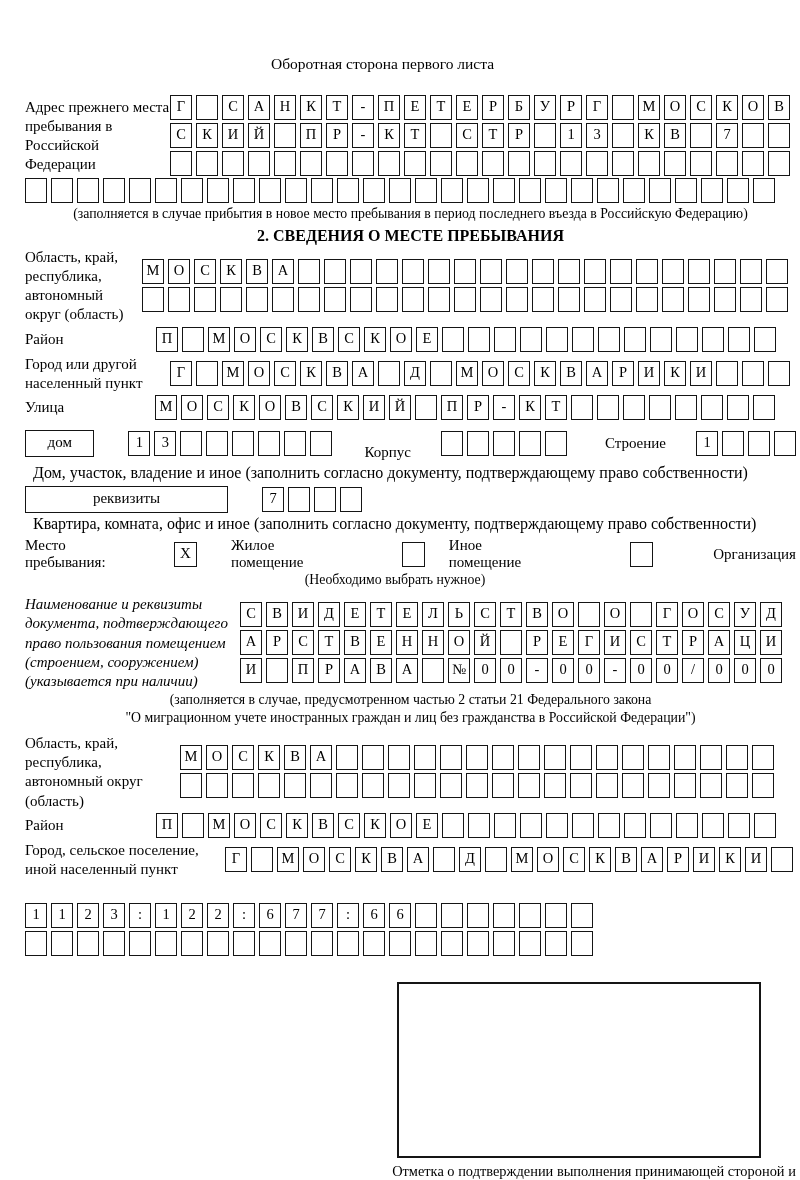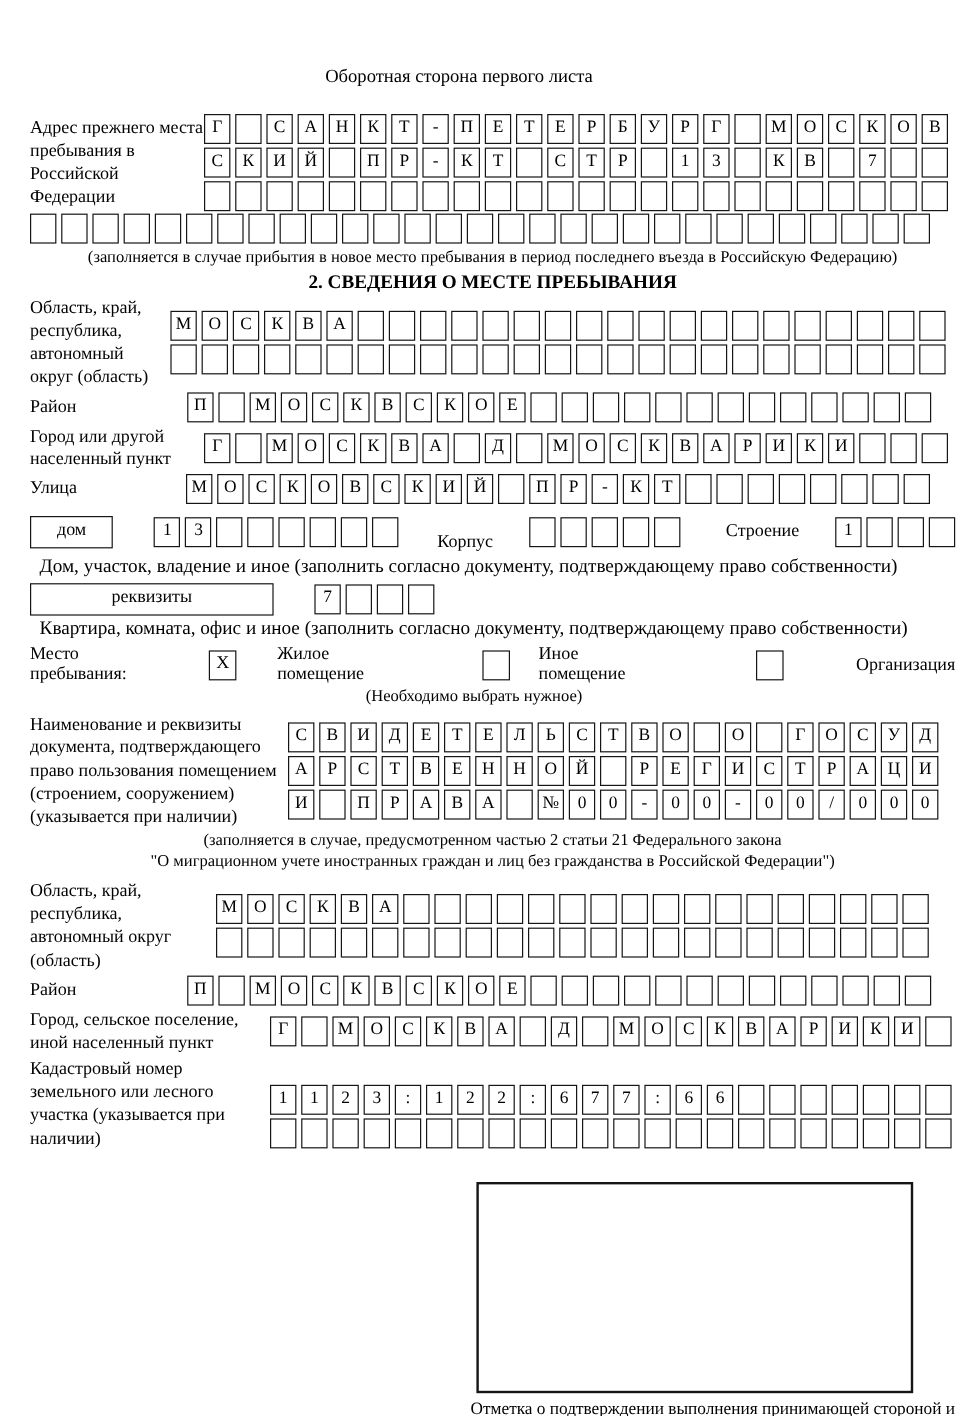--- a/index.html
+++ b/index.html
@@ -366,21 +366,21 @@
     <span class="chkbox" style="margin-left:9px;">X</span>
     <span style="margin-left:10px;">Жилое помещение</span>
     <span class="chkbox" style="margin-left:36px;"></span>
     <span style="">Иное помещение</span>
     <span class="chkbox" style="margin-left:56px;"></span>
     <span style="margin-left:36px;">Организация</span>
   </div>
   <div class="note-center" style="width:420px; margin-left:160px;">(Необходимо выбрать нужное)</div>
 
   <div class="grp" style="margin-top:5px;">
-    <div class="lbl" style="width:215px;">Наименование и реквизиты документа, подтверждающего право пользования помещением (строением, сооружением) (указывается при наличии)</div>
+    <div class="lbl" style="width:215px;font-style:italic;">Наименование и реквизиты документа, подтверждающего право пользования помещением (строением, сооружением) (указывается при наличии)</div>
     <div class="rows">
       <div class="cellrow">
           <span class="cell">С</span>
           <span class="cell">В</span>
           <span class="cell">И</span>
           <span class="cell">Д</span>
           <span class="cell">Е</span>
           <span class="cell">Т</span>
           <span class="cell">Е</span>
           <span class="cell">Л</span>
@@ -558,21 +558,20 @@
         <span class="cell">А</span>
         <span class="cell">Р</span>
         <span class="cell">И</span>
         <span class="cell">К</span>
         <span class="cell">И</span>
         <span class="cell"></span>
       </div>
   </div>
 
   <div class="grp" style="margin-top:2px;">
-    <div class="lbl" style="width:200px;">Кадастровый номер земельного или лесного участка (указывается при наличии)</div>
     <div class="rows" style="margin-top:22px;">
       <div class="cellrow">
           <span class="cell">1</span>
           <span class="cell">1</span>
           <span class="cell">2</span>
           <span class="cell">3</span>
           <span class="cell">:</span>
           <span class="cell">1</span>
           <span class="cell">2</span>
           <span class="cell">2</span>

